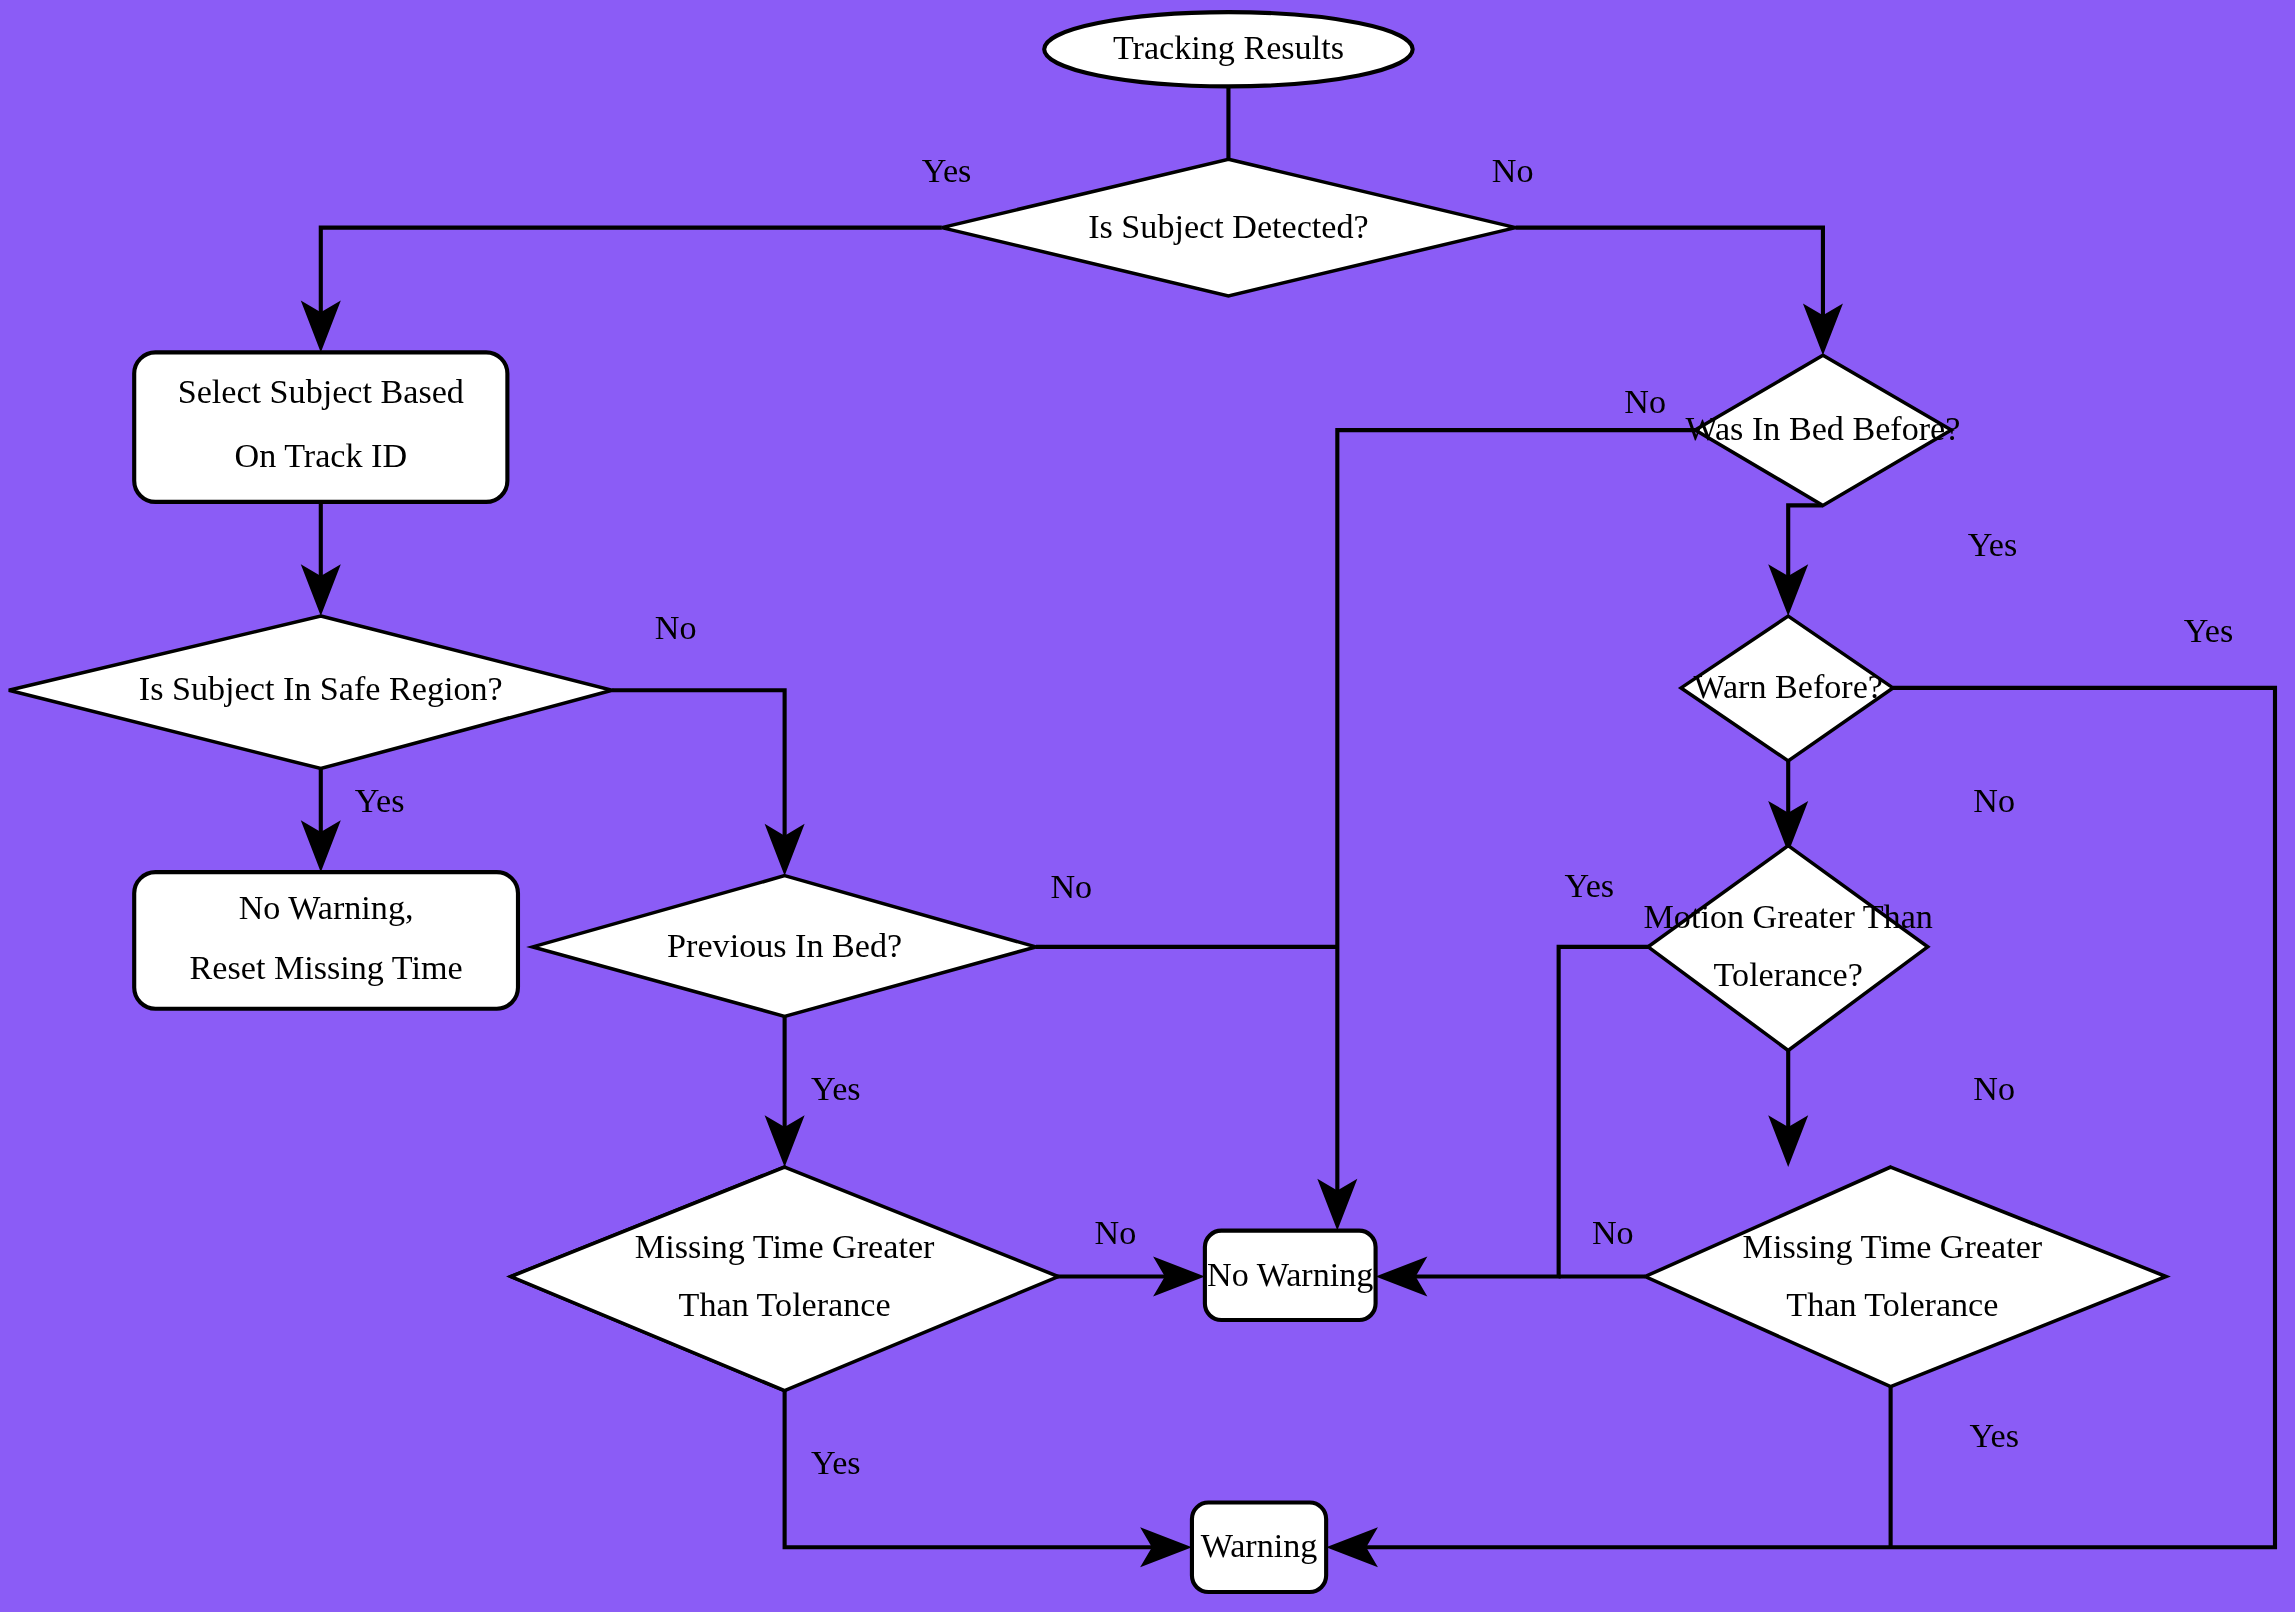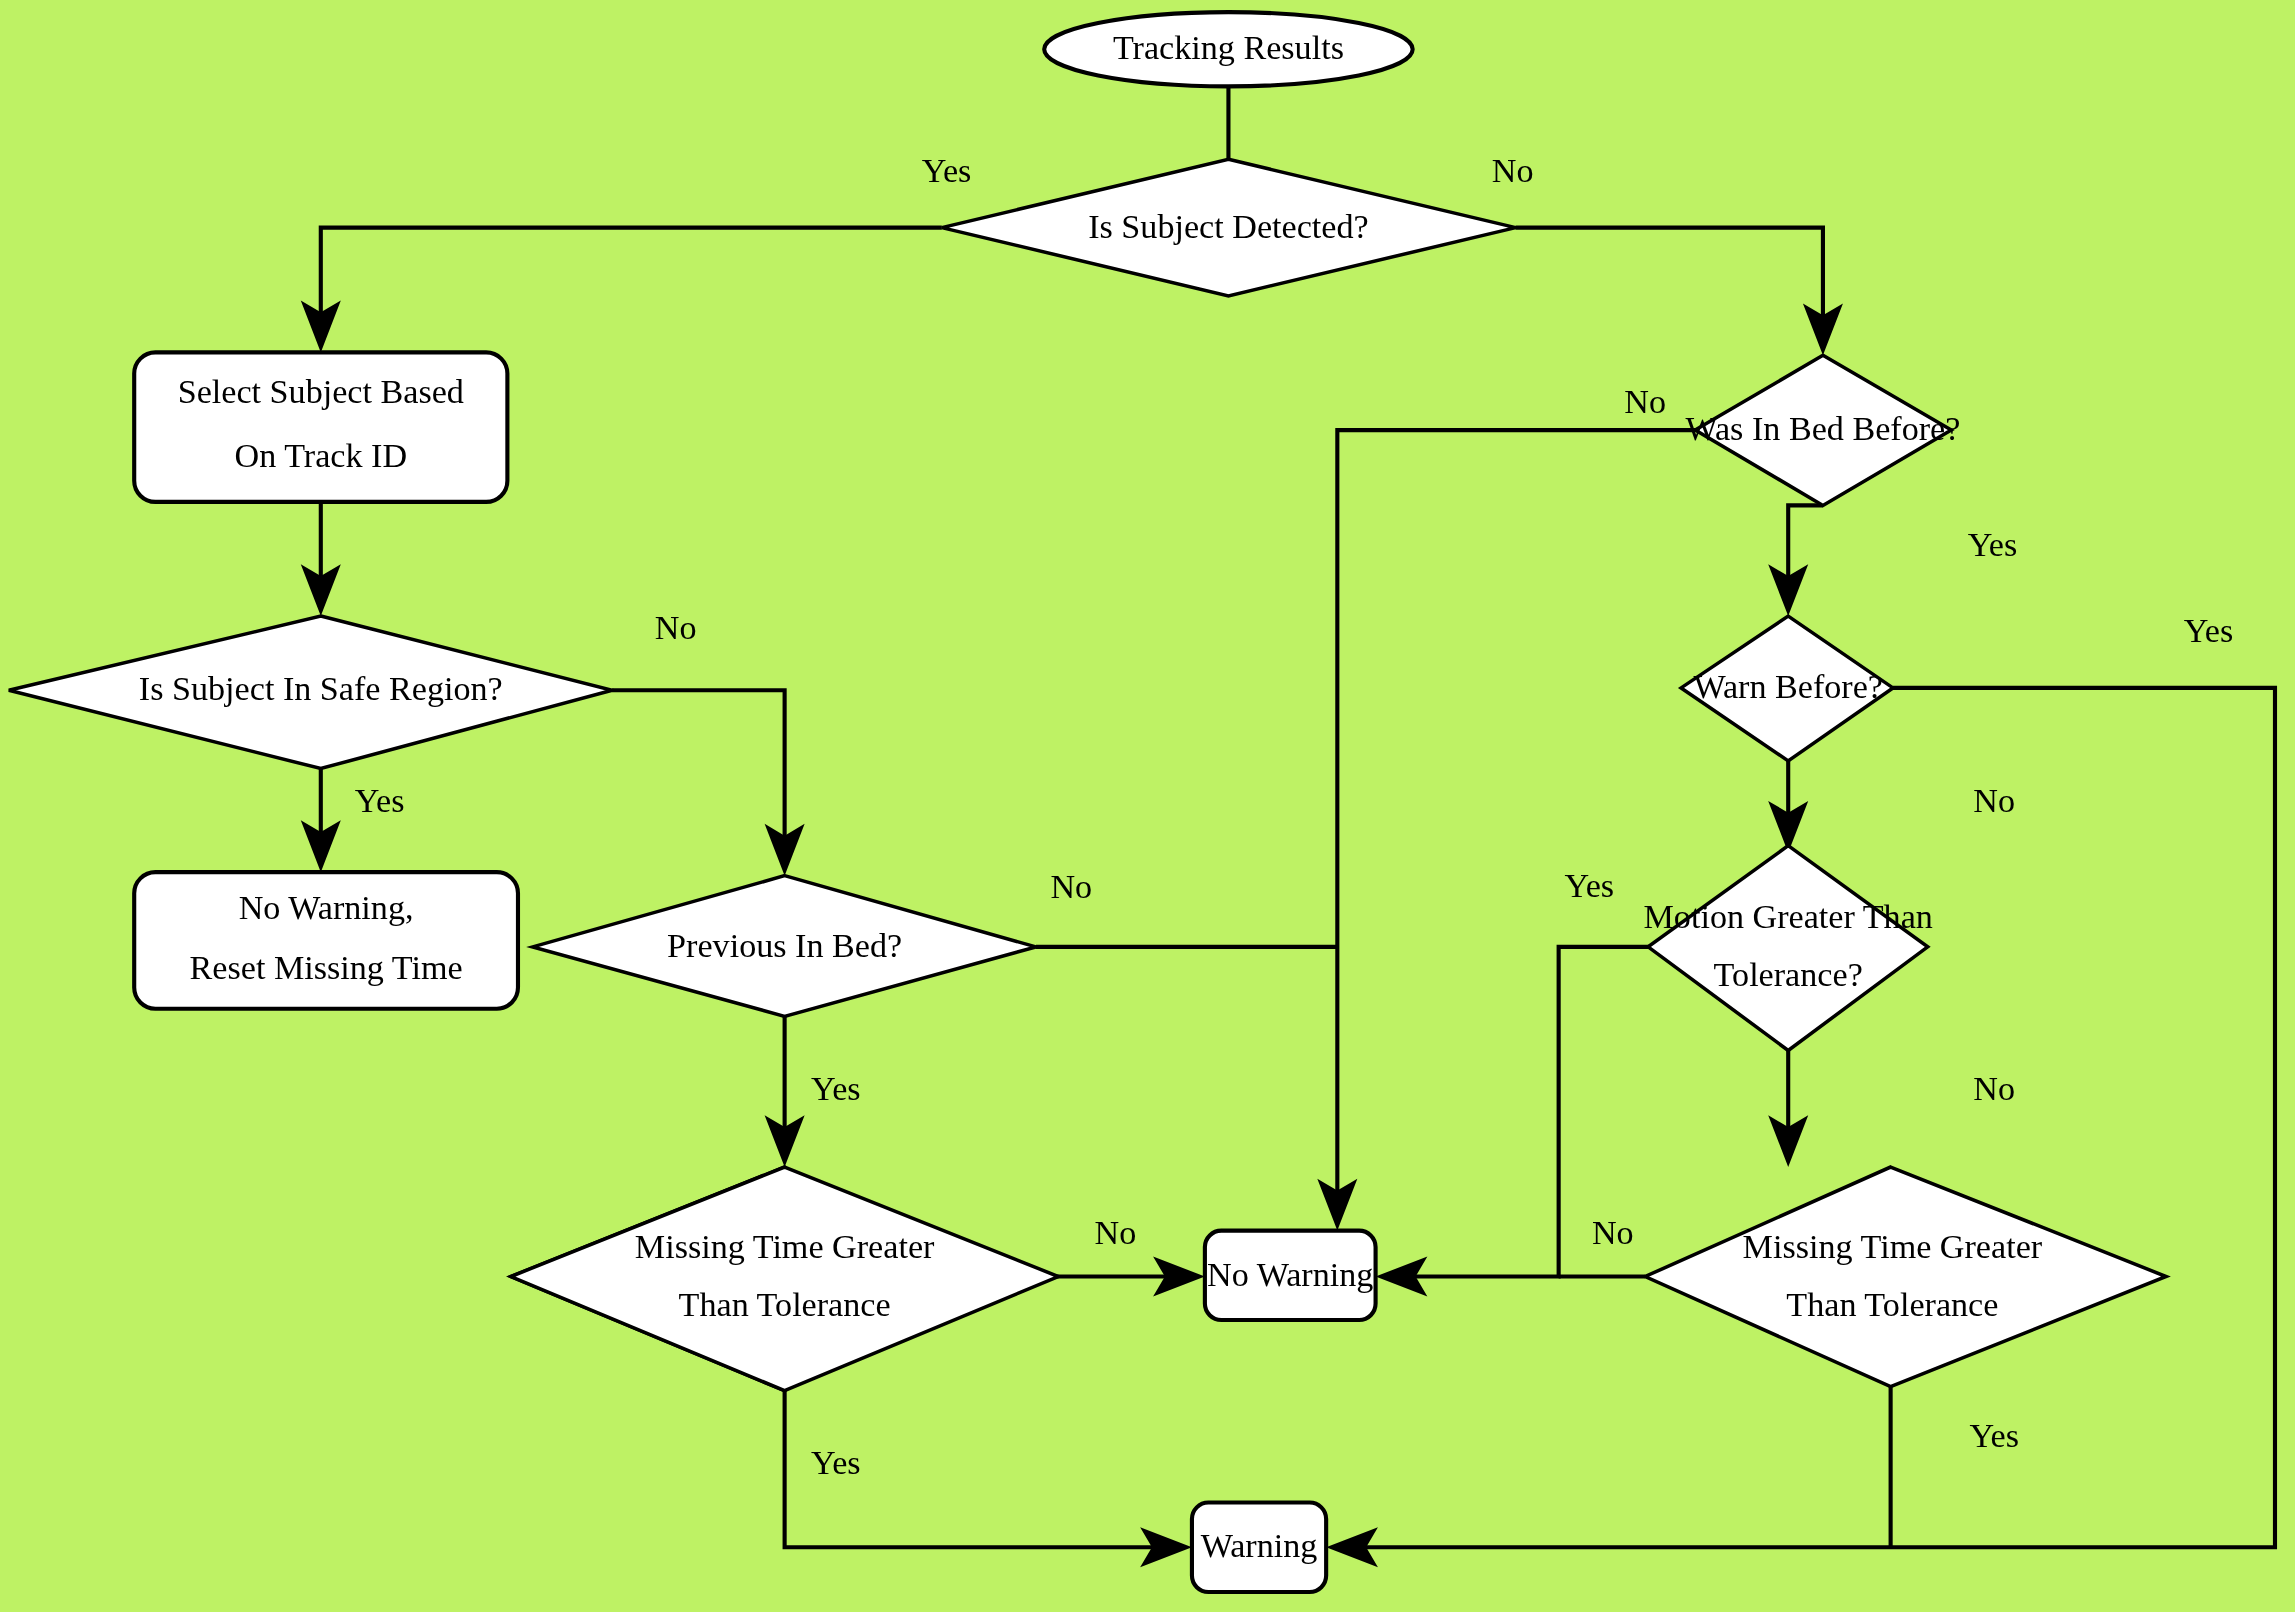--- a/index.html
+++ b/index.html
@@ -4,21 +4,21 @@
 <style>
   html, body {
     margin: 0;
     padding: 0;
     background: #ffffff;
   }
   #stage {
     position: relative;
     width: 2295px;
     height: 1613px;
-    background: #bef264;
+    background: #8b5cf6;
     font-family: "Liberation Serif", "DejaVu Serif", serif;
   }
   svg#flow {
     display: block;
     width: 2295px;
     height: 1613px;
   }
   .shape-stroke {
     fill: #ffffff;
     stroke: #000000;

